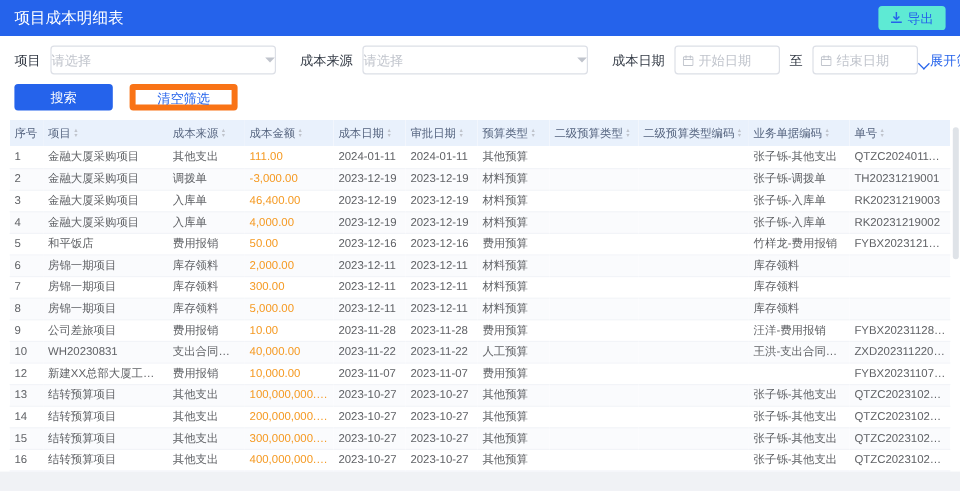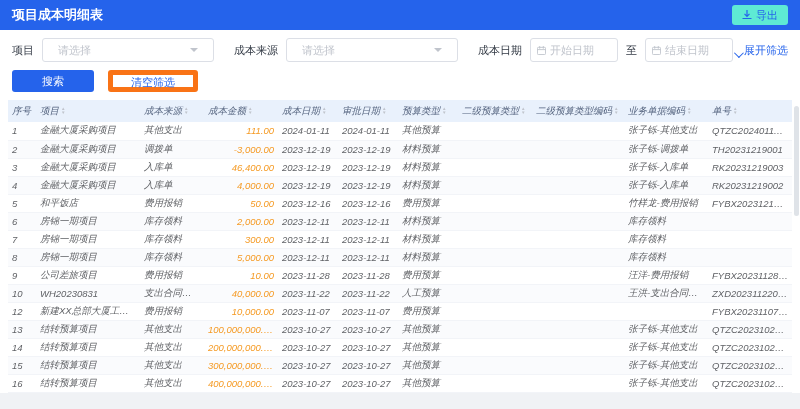--- a/index.html
+++ b/index.html
@@ -2,32 +2,32 @@
 <html><head>
 <meta charset="utf-8">
 <style>
   * { box-sizing: border-box; margin: 0; padding: 0; }
   html,body { width:800px; height:409px; overflow:hidden; background:#f0f2f5;
     font-family:"Liberation Sans","DejaVu Sans",sans-serif; }
 
   
   .topbar { height:30px; background:#2563eb; display:flex; align-items:center;
     justify-content:space-between; padding:0 12px; }
-  .topbar-title { color:#ffffff; font-size:13px; font-weight:bold; }
+  .topbar-title { color:#ffffff; font-size:13px; font-weight:normal; }
   .export-btn { background:#5eead4; color:#2563eb; font-size:11px; border:none;
     border-radius:3px; height:20px; padding:0 10px; display:flex; align-items:center;
     gap:4px; cursor:pointer; }
 
   
   .filter-card { background:#ffffff; padding:8px 12px; }
   .filter-row { display:flex; align-items:center; font-size:11px; }
   .field { display:flex; align-items:center; margin-right:20px; }
   .field-label { margin-right:8px; color:#333a45; white-space:nowrap; }
-  .select-box { width:172px; height:24px; border:1px solid #dcdfe6; border-radius:3px;
-    display:flex; align-items:center; justify-content:space-between; padding:0 15px;
+  .select-box { width:188px; height:24px; border:1px solid #dcdfe6; border-radius:3px;
+    display:flex; align-items:center; justify-content:space-between; padding:0 0;
     color:#c0c4cc; background:#fff; cursor:pointer; }
   .caret { width:0; height:0; border-left:4px solid transparent;
     border-right:4px solid transparent; border-top:4px solid #c0c4cc; }
   .date-box { width:88px; height:24px; border:1px solid #dcdfe6; border-radius:3px;
     display:flex; align-items:center; padding:0 6px; gap:4px; color:#c0c4cc;
     background:#fff; cursor:pointer; white-space:nowrap; overflow:hidden; }
   .to-sep { margin:0 8px; color:#333a45; }
   .expand-link { margin-left:auto; color:#2563eb; display:flex; align-items:flex-end;
     gap:3px; cursor:pointer; white-space:nowrap; }
   .chev { width:7px; height:7px; border-right:1.5px solid #2563eb;
@@ -35,33 +35,33 @@
 
   .btn-row { margin-top:8px; display:flex; gap:14px; }
   .btn-primary { background:#2563eb; color:#fff; border:none; border-radius:3px;
     height:22px; padding:0 30px; font-size:11px; cursor:pointer; }
   .btn-plain { background:#ffffff; color:#2563eb; border:5px solid #f97316;
     border-radius:3px; height:22px; padding:0 18px; font-size:11px; cursor:pointer; }
 
   
   .table-wrap { background:#ffffff; padding:0 8px; position:relative; }
   table { width:100%; border-collapse:collapse; table-layout:fixed;
-    font-size:9.5px; color:#606266;font-style:italic; }
+    font-size:9.5px; color:#606266; }
   col.c0{width:28px} col.c1{width:104px} col.c2{width:64px} col.c3{width:74px}
   col.c4{width:60px} col.c5{width:60px} col.c6{width:60px} col.c7{width:74px}
   col.c8{width:92px} col.c9{width:84px} col.c10{width:84px}
   thead th { background:#e9f1fc; height:22px; font-weight:normal; text-align:left;
     padding:0 4px; color:#55647f; white-space:nowrap; overflow:hidden; }
   .th-inner { display:flex; align-items:center; gap:2px; }
   .sort { display:inline-flex; flex-direction:column; line-height:4.5px;
     font-size:4.5px; color:#c0c4cc; cursor:pointer; }
   tbody td { height:18px; padding:0 4px; border-bottom:1px solid #f2f4f8;
     white-space:nowrap; overflow:hidden; text-overflow:ellipsis; }
   tbody tr:nth-child(even) { background:#fafbfd; }
-  td.amount { color:#f59a23;text-align:right; }
+  td.amount { color:#f59a23; }
 
   .vscroll { position:absolute; right:1px; top:6px; width:5px; height:110px;
     background:#dfe3e8; border-radius:3px; cursor:pointer; }
 </style>
 </head>
 <body>
 
 <div class="topbar">
   <div class="topbar-title">项目成本明细表</div>
   <button class="export-btn">

